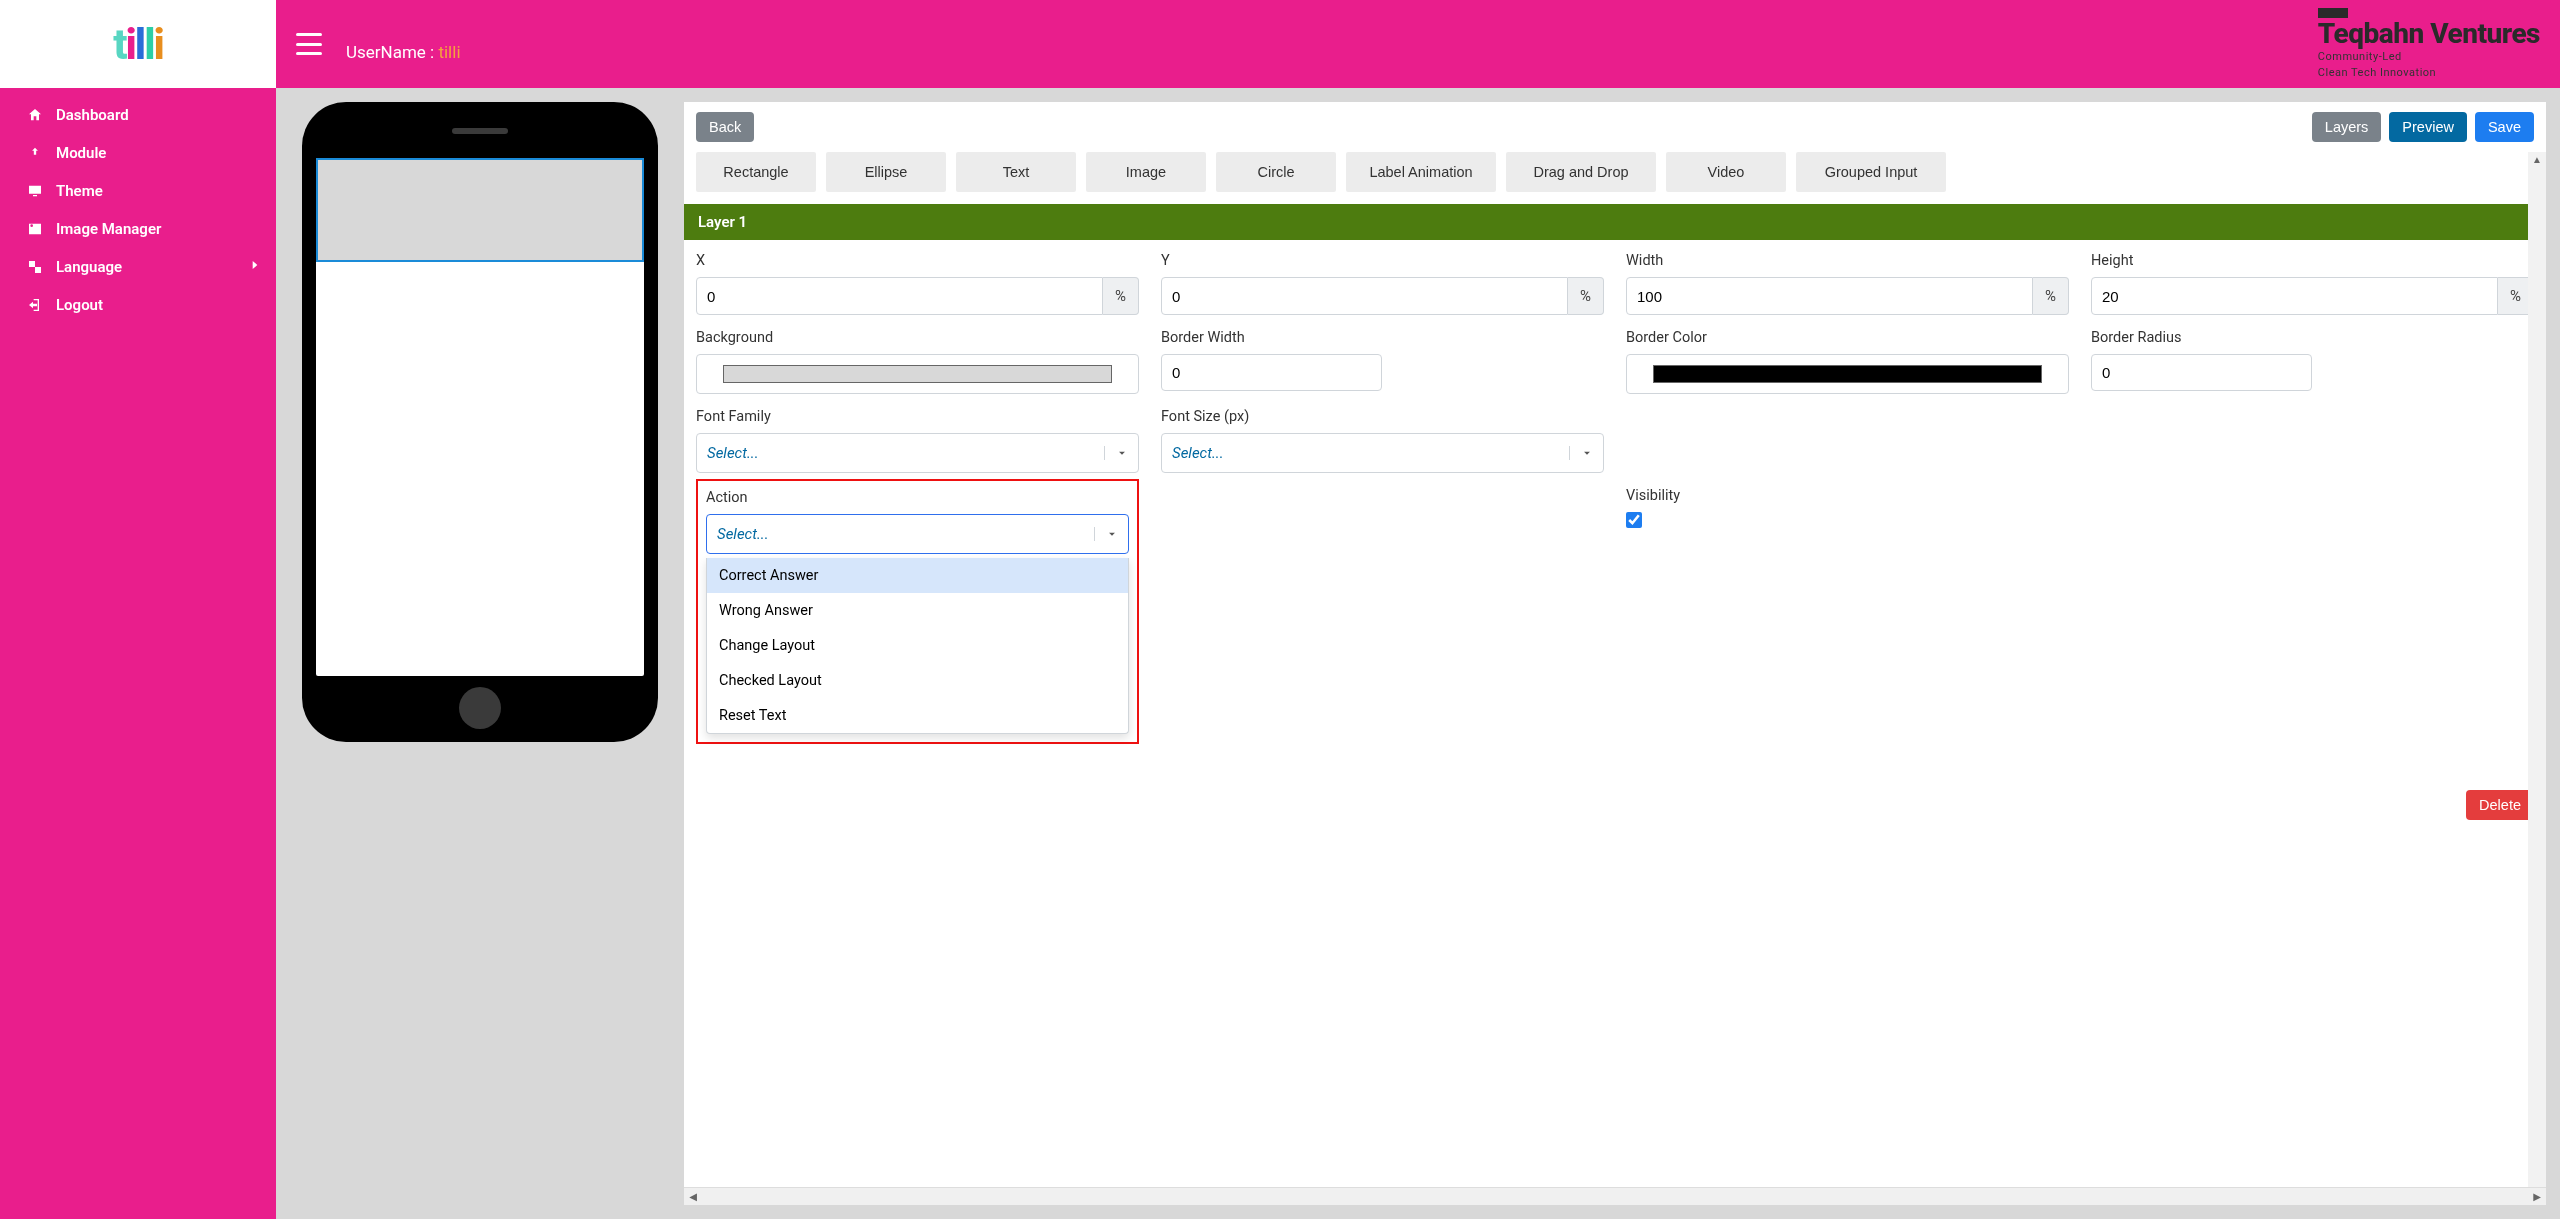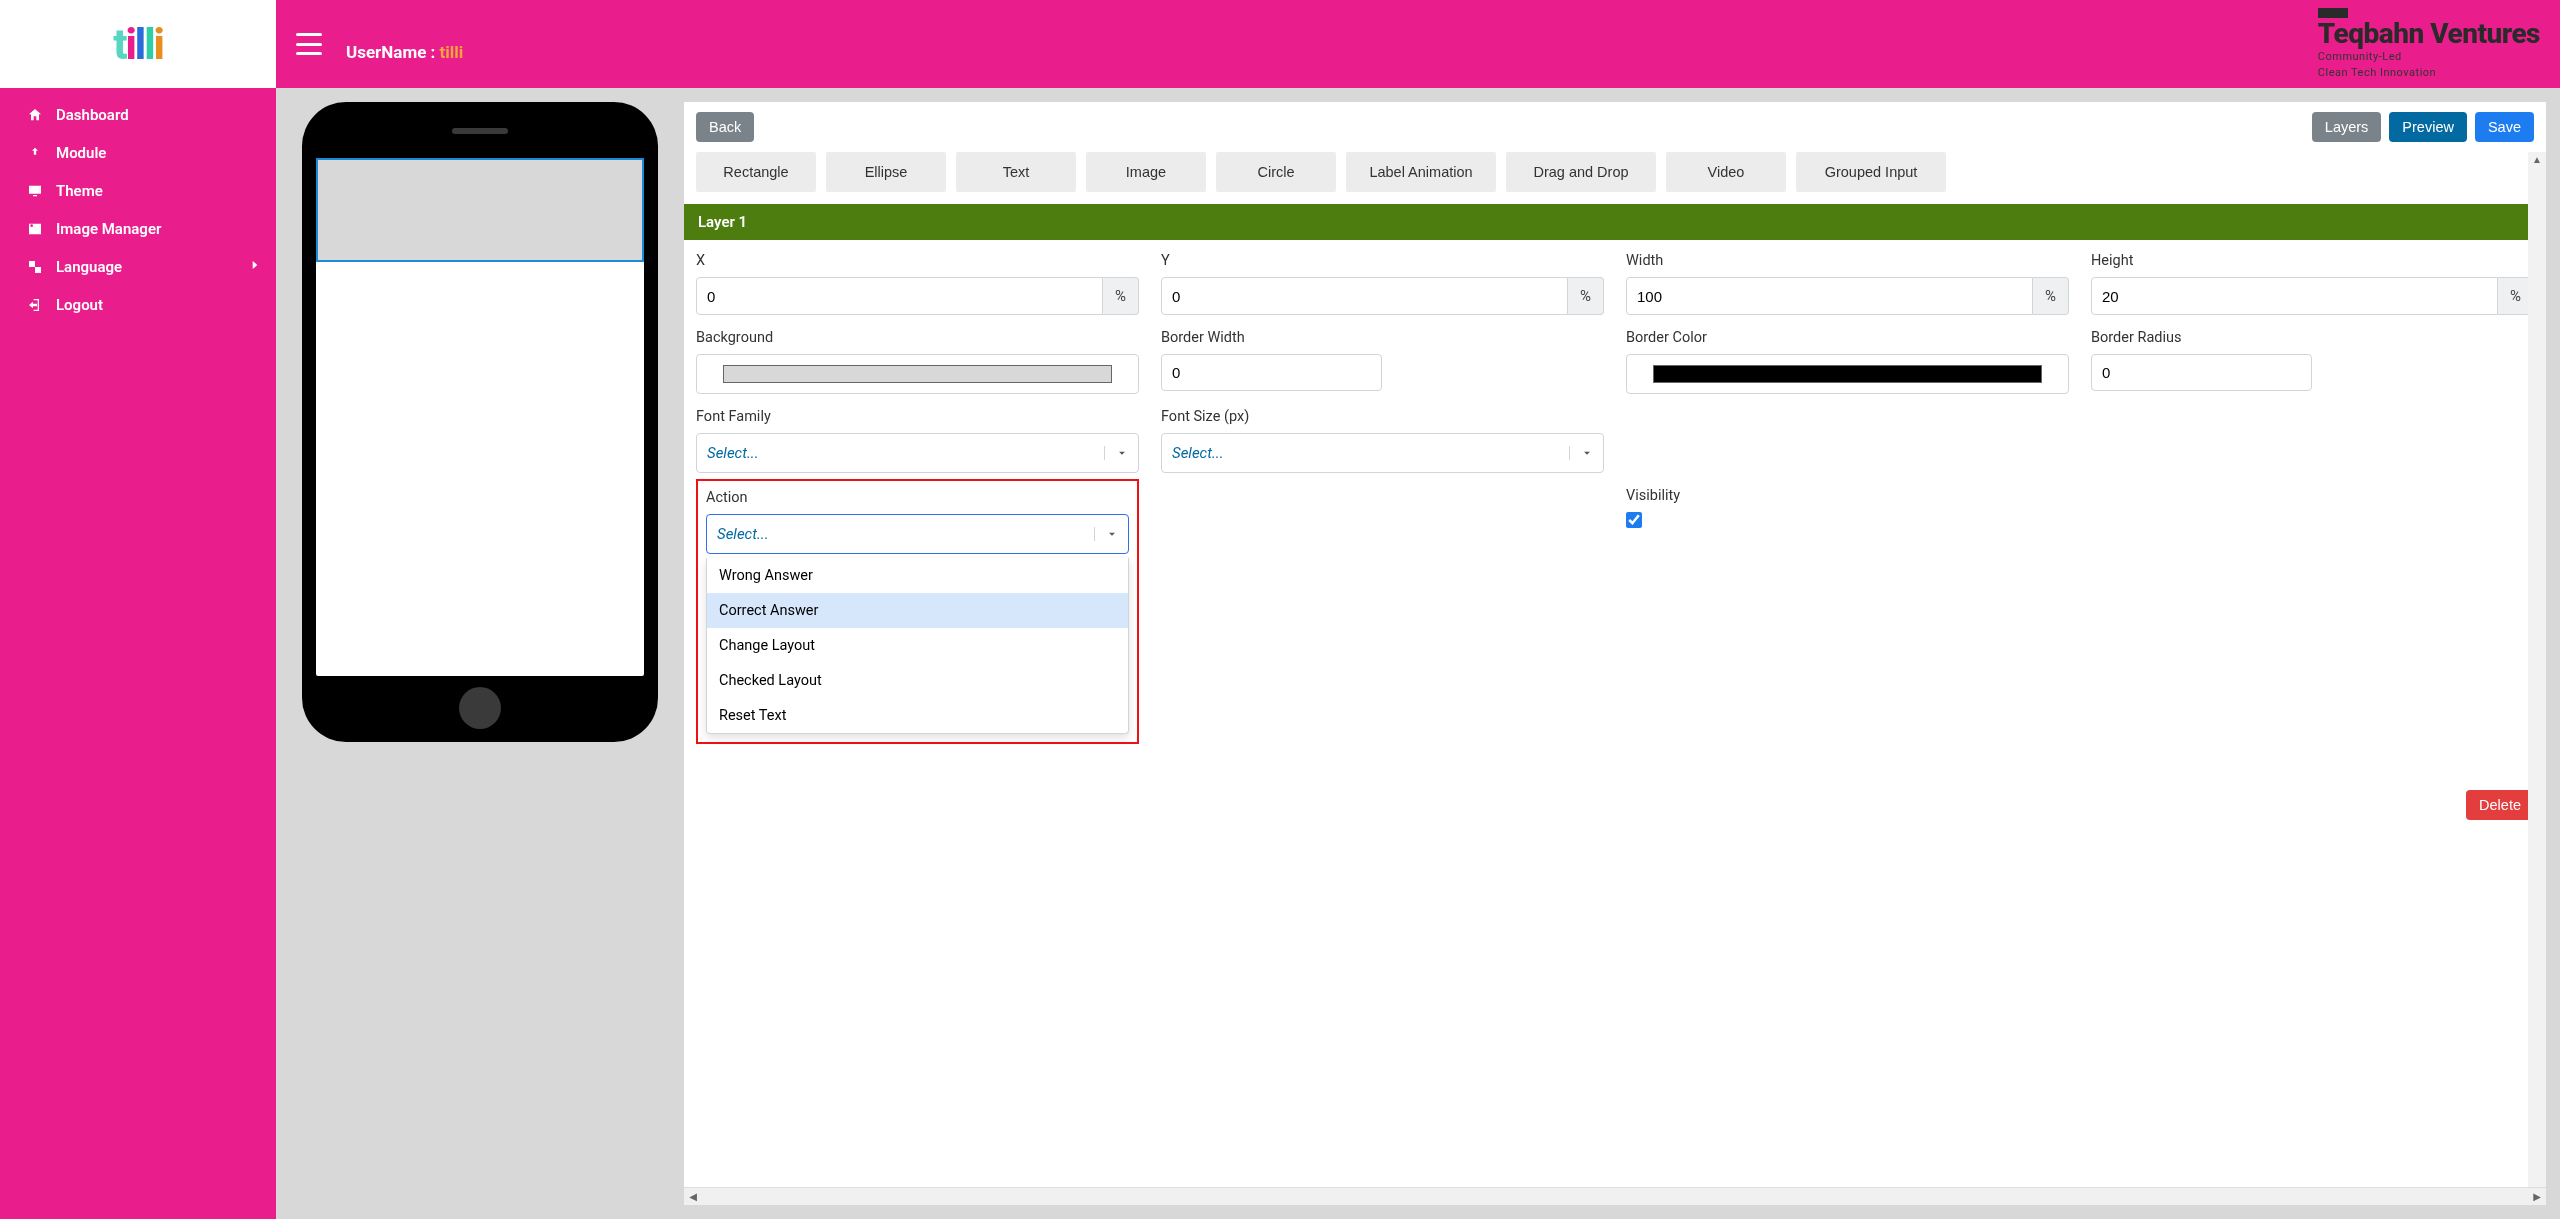--- a/index.html
+++ b/index.html
@@ -19,21 +19,21 @@
   .nav li { display: flex; align-items: center; padding: 10px 24px; cursor: pointer; font-size: 15px; font-weight: 600; position: relative; }
   .nav li .nav-icon { width: 22px; display: inline-flex; justify-content: center; margin-right: 10px; }
   .nav li .chev { position: absolute; right: 14px; }
   .nav svg { fill: #fff; }
 
   
   .main-col { flex: 1; display: flex; flex-direction: column; min-width: 0; }
   .topbar { background: #e91e8c; height: 88px; display: flex; align-items: center; padding: 0 20px; }
   .hamburger { width: 26px; height: 22px; display: flex; flex-direction: column; justify-content: space-between; cursor: pointer; margin-right: 24px; }
   .hamburger span { height: 3px; background: #fff; border-radius: 2px; }
-  .username { color: #fff; font-weight: 700; font-size: 17px; margin-top: 16px; }
+  .username { color: #fff; font-weight: 400; font-size: 17px; margin-top: 16px; }
   .username .val { color: #f5a33b; }
   .brand { margin-left: auto; text-align: left; color: #2a2a2a; }
   .brand-mark { width: 30px; height: 10px; background: #2a2a2a; margin-bottom: 2px; }
   .brand-name { font-size: 28px; font-weight: 800; line-height: 1; letter-spacing: -0.5px; }
   .brand-sub { font-size: 11px; letter-spacing: 0.5px; color: #333; line-height: 1.3; margin-top: 2px; }
 
   
   .work { flex: 1; display: flex; padding: 14px; gap: 14px; min-height: 0; background: #d8d8d8; }
   .phone-wrap { width: 380px; display: flex; align-items: flex-start; justify-content: center; flex-shrink: 0; }
   .phone { width: 356px; height: 640px; background: #000; border-radius: 44px; padding: 56px 14px 66px; position: relative; }
@@ -295,22 +295,22 @@
               <label>Action</label>
               <div class="select open">
                 <span class="sel-text">Select...</span>
                 <span class="sel-caret">
                     <svg viewBox="0 0 24 24">
                       <path d="M7 10l5 5 5-5z"></path>
                     </svg>
                   </span>
               </div>
               <div class="dropdown-menu">
+                <div class="opt hl">Correct Answer</div>
                 <div class="opt">Wrong Answer</div>
-                <div class="opt hl">Correct Answer</div>
                 <div class="opt">Change Layout</div>
                 <div class="opt">Checked Layout</div>
                 <div class="opt">Reset Text</div>
               </div>
             </div>
             <div class="prop"></div>
             <div class="prop">
               <label>Visibility</label>
               <input type="checkbox" class="visibility-check" checked="" style="">
             </div>

